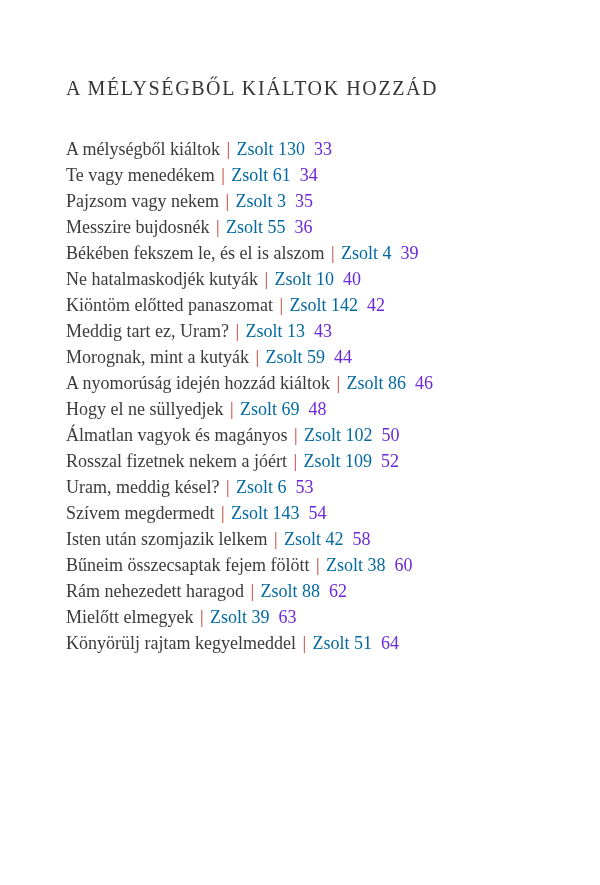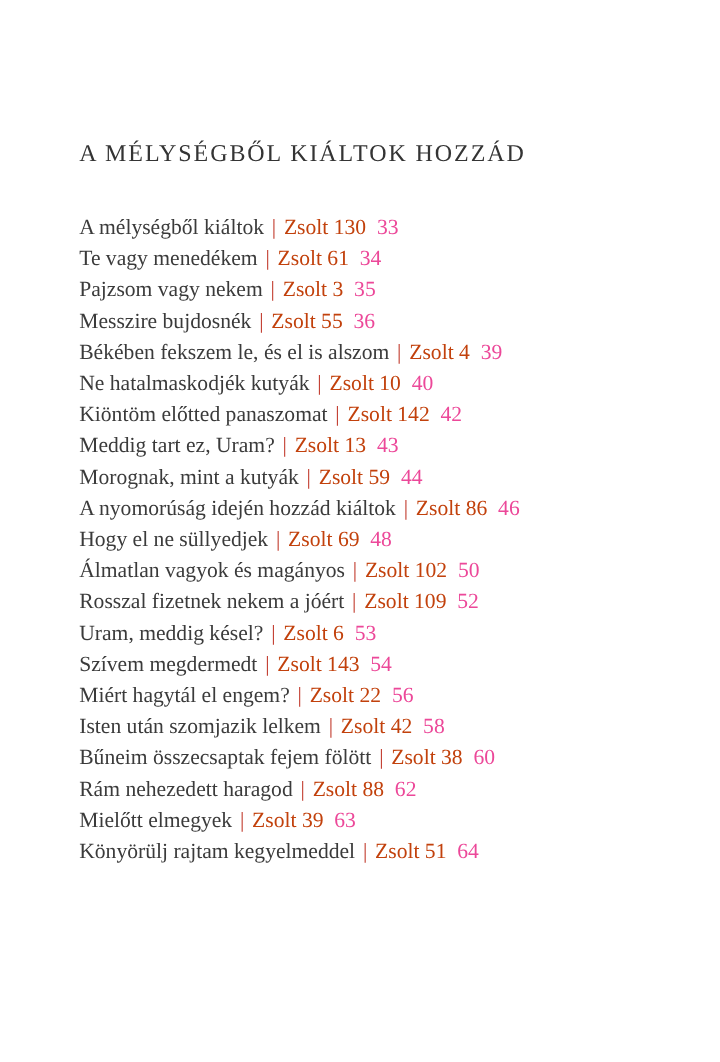--- a/index.html
+++ b/index.html
@@ -8,21 +8,21 @@
     background: #ffffff;
   }
   .page {
     position: relative;
     width: 504px;
     height: 885px;
     background: #ffffff;
     font-family: "Liberation Serif", "DejaVu Serif", serif;
     color: #3b3b3b;
     box-sizing: border-box;
-    padding: 116px 40px 0 66px;
+    padding: 76px 40px 0 66px;
     overflow: hidden;
   }
   .page-title {
     font-size: 20px;
     line-height: 24px;
     font-weight: normal;
     letter-spacing: 1.6px;
     color: #343434;
     margin: 0 0 0 0;
   }
@@ -34,24 +34,24 @@
   .toc-row {
     font-size: 18px;
     line-height: 26px;
     white-space: nowrap;
   }
   .toc-row .sep {
     color: #c23b2d;
     padding: 0 2px;
   }
   .toc-row .ref {
-    color: #c2410c;
+    color: #0369a1;
   }
   .toc-row .pg {
-    color: #ec4899;
+    color: #6d28d9;
     margin-left: 9px;
   }
 </style>
 </head>
 <body>
 
 <div class="page">
   <h1 class="page-title">A MÉLYSÉGBŐL KIÁLTOK HOZZÁD</h1>
   <ul class="toc-list">
       <li class="toc-row"><span class="t">A mélységből kiáltok</span> <span class="sep">|</span> <span class="ref">Zsolt 130</span><span class="pg">33</span></li>
@@ -62,20 +62,19 @@
       <li class="toc-row"><span class="t">Ne hatalmaskodjék kutyák</span> <span class="sep">|</span> <span class="ref">Zsolt 10</span><span class="pg">40</span></li>
       <li class="toc-row"><span class="t">Kiöntöm előtted panaszomat</span> <span class="sep">|</span> <span class="ref">Zsolt 142</span><span class="pg">42</span></li>
       <li class="toc-row"><span class="t">Meddig tart ez, Uram?</span> <span class="sep">|</span> <span class="ref">Zsolt 13</span><span class="pg">43</span></li>
       <li class="toc-row"><span class="t">Morognak, mint a kutyák</span> <span class="sep">|</span> <span class="ref">Zsolt 59</span><span class="pg">44</span></li>
       <li class="toc-row"><span class="t">A nyomorúság idején hozzád kiáltok</span> <span class="sep">|</span> <span class="ref">Zsolt 86</span><span class="pg">46</span></li>
       <li class="toc-row"><span class="t">Hogy el ne süllyedjek</span> <span class="sep">|</span> <span class="ref">Zsolt 69</span><span class="pg">48</span></li>
       <li class="toc-row"><span class="t">Álmatlan vagyok és magányos</span> <span class="sep">|</span> <span class="ref">Zsolt 102</span><span class="pg">50</span></li>
       <li class="toc-row"><span class="t">Rosszal fizetnek nekem a jóért</span> <span class="sep">|</span> <span class="ref">Zsolt 109</span><span class="pg">52</span></li>
       <li class="toc-row"><span class="t">Uram, meddig késel?</span> <span class="sep">|</span> <span class="ref">Zsolt 6</span><span class="pg">53</span></li>
       <li class="toc-row"><span class="t">Szívem megdermedt</span> <span class="sep">|</span> <span class="ref">Zsolt 143</span><span class="pg">54</span></li>
-      <li class="toc-row"><span class="t">Miért hagytál el engem?</span> <span class="sep">|</span> <span class="ref">Zsolt 22</span><span class="pg">56</span></li>
       <li class="toc-row"><span class="t">Isten után szomjazik lelkem</span> <span class="sep">|</span> <span class="ref">Zsolt 42</span><span class="pg">58</span></li>
       <li class="toc-row"><span class="t">Bűneim összecsaptak fejem fölött</span> <span class="sep">|</span> <span class="ref">Zsolt 38</span><span class="pg">60</span></li>
       <li class="toc-row"><span class="t">Rám nehezedett haragod</span> <span class="sep">|</span> <span class="ref">Zsolt 88</span><span class="pg">62</span></li>
       <li class="toc-row"><span class="t">Mielőtt elmegyek</span> <span class="sep">|</span> <span class="ref">Zsolt 39</span><span class="pg">63</span></li>
       <li class="toc-row"><span class="t">Könyörülj rajtam kegyelmeddel</span> <span class="sep">|</span> <span class="ref">Zsolt 51</span><span class="pg">64</span></li>
     </ul>
 </div>
 
 </body></html>

